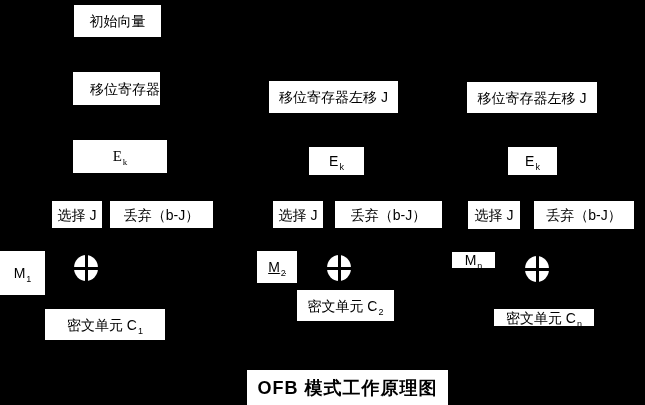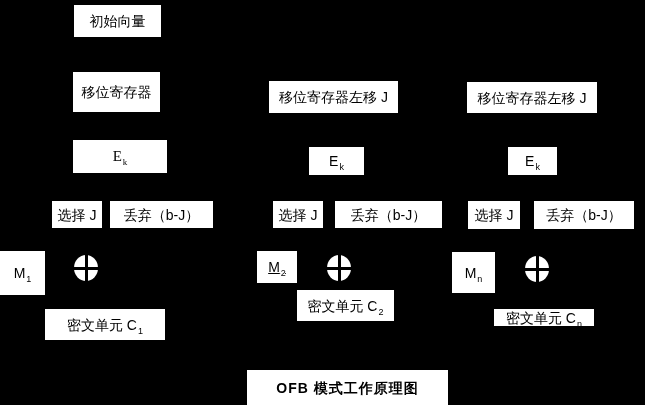--- a/index.html
+++ b/index.html
@@ -26,21 +26,21 @@
     white-space: nowrap;
     box-sizing: border-box;
   }
   .box .sub {
     font-size: 9px;
     position: relative;
     top: 4px;
     margin-left: 1px;
   }
   .serif-e { font-family: "Liberation Serif", serif; font-size: 15px; }
-  .title-box { font-weight: bold; font-size: 14px; letter-spacing: 1px; }
+  .title-box { font-weight: bold; font-size: 18px; letter-spacing: 1px; }
   .xor {
     position: absolute;
     width: 24px; height: 26px;
     background: #ffffff;
     border-radius: 50%;
   }
   .xor .h-line {
     position: absolute;
     left: 0; right: 0;
     top: 50%; margin-top: -1.5px;
@@ -50,21 +50,21 @@
   .xor .v-line {
     position: absolute;
     top: 0; bottom: 0;
     left: 50%; margin-left: -1.5px;
     width: 3px;
     background: #000000;
   }
 
   
   .c1-iv      { left: 74px;  top: 5px;   width: 87px;  height: 32px; }
-  .c1-sr      { left: 73px;  top: 72px;  width: 87px;  height: 40px; }
+  .c1-sr      { left: 73px;  top: 72px;  width: 87px;  height: 33px; justify-content: flex-end; }
   .c1-e       { left: 73px;  top: 140px; width: 94px;  height: 33px; }
   .c1-select  { left: 52px;  top: 201px; width: 50px;  height: 27px; }
   .c1-discard { left: 110px; top: 201px; width: 103px; height: 27px; }
   .c1-m       { left: 0px;   top: 251px; width: 45px;  height: 44px; }
   .c1-xor     { left: 74px;  top: 255px; }
   .c1-cipher  { left: 45px;  top: 309px; width: 120px;  height: 31px; }
 
   
   .c2-sr      { left: 269px; top: 81px;  width: 129px; height: 32px; }
   .c2-e       { left: 309px; top: 147px; width: 55px;  height: 28px; }
@@ -72,21 +72,21 @@
   .c2-discard { left: 335px; top: 201px; width: 107px; height: 27px; }
   .c2-m       { left: 257px; top: 251px; width: 40px;  height: 32px; text-decoration: underline; }
   .c2-xor     { left: 327px; top: 255px; }
   .c2-cipher  { left: 297px; top: 290px; width: 97px;  height: 31px; }
 
   
   .c3-sr      { left: 467px; top: 82px;  width: 130px; height: 31px; }
   .c3-e       { left: 508px; top: 147px; width: 49px;  height: 28px; }
   .c3-select  { left: 468px; top: 201px; width: 52px;  height: 28px; }
   .c3-discard { left: 534px; top: 201px; width: 100px; height: 28px; }
-  .c3-m       { left: 452px; top: 252px; width: 43px;  height: 41px; }
+  .c3-m       { left: 452px; top: 252px; width: 43px;  height: 16px; }
   .c3-xor     { left: 525px; top: 256px; }
   .c3-cipher  { left: 494px; top: 309px; width: 100px; height: 17px; }
 
   
   .title-box  { left: 247px; top: 370px; width: 201px; height: 35px; }
 </style>
 </head>
 <body>
 
 <div id="canvas">

